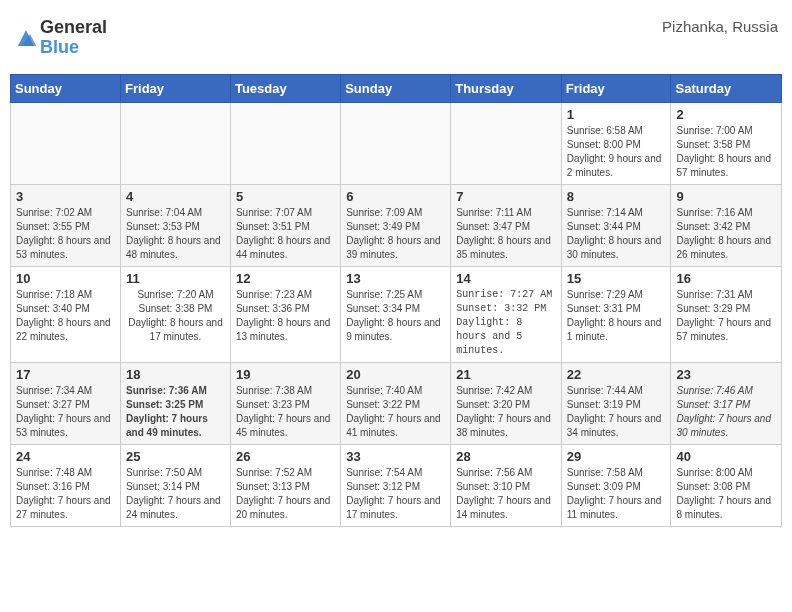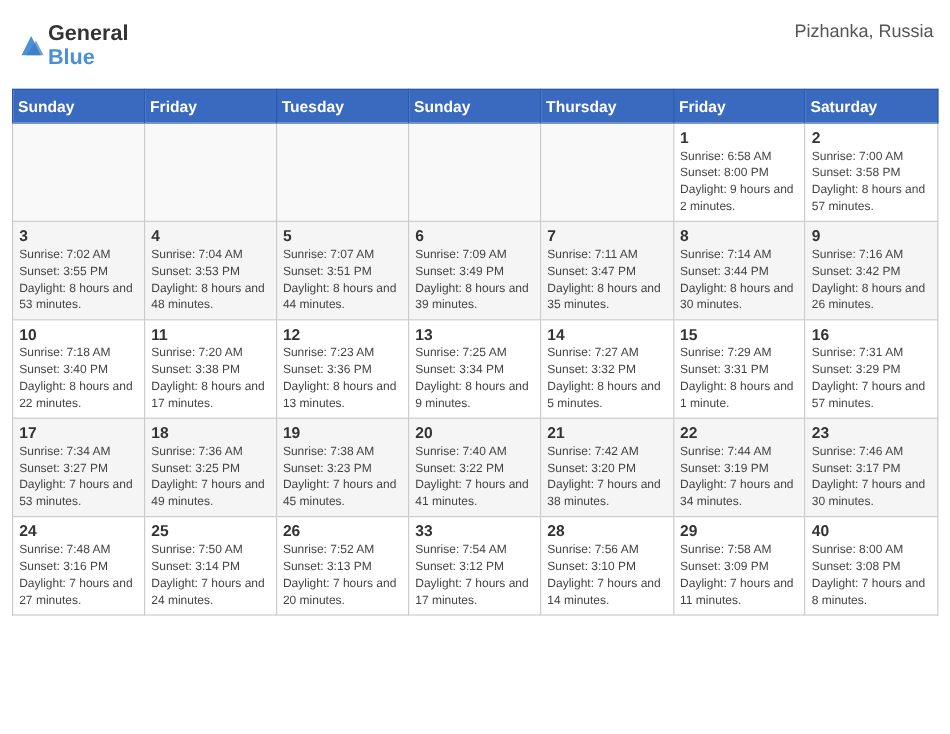--- a/index.html
+++ b/index.html
@@ -194,39 +194,39 @@
       </tr>
       <tr>
         <td>
           <span class="day-num">10</span>
           <div class="day-info" style="white-space: pre-line;">Sunrise: 7:18 AM
 Sunset: 3:40 PM
 Daylight: 8 hours and 22 minutes.</div>
         </td>
         <td>
           <span class="day-num">11</span>
-          <div class="day-info" style="white-space: pre-line;">Sunrise: 7:20 AM
+          <div class="day-info" style="white-space: pre-line; text-align: center;">Sunrise: 7:20 AM
 Sunset: 3:38 PM
 Daylight: 8 hours and 17 minutes.</div>
         </td>
         <td>
           <span class="day-num">12</span>
           <div class="day-info" style="white-space: pre-line;">Sunrise: 7:23 AM
 Sunset: 3:36 PM
 Daylight: 8 hours and 13 minutes.</div>
         </td>
         <td>
           <span class="day-num">13</span>
           <div class="day-info" style="white-space: pre-line;">Sunrise: 7:25 AM
 Sunset: 3:34 PM
 Daylight: 8 hours and 9 minutes.</div>
         </td>
         <td>
           <span class="day-num">14</span>
-          <div class="day-info" style="white-space: pre-line;">Sunrise: 7:27 AM
+          <div class="day-info" style="white-space: pre-line; font-family: Liberation Mono, monospace;">Sunrise: 7:27 AM
 Sunset: 3:32 PM
 Daylight: 8 hours and 5 minutes.</div>
         </td>
         <td>
           <span class="day-num">15</span>
           <div class="day-info" style="white-space: pre-line;">Sunrise: 7:29 AM
 Sunset: 3:31 PM
 Daylight: 8 hours and 1 minute.</div>
         </td>
         <td>
@@ -238,21 +238,21 @@
       </tr>
       <tr>
         <td class="shaded">
           <span class="day-num">17</span>
           <div class="day-info" style="white-space: pre-line;">Sunrise: 7:34 AM
 Sunset: 3:27 PM
 Daylight: 7 hours and 53 minutes.</div>
         </td>
         <td class="shaded">
           <span class="day-num">18</span>
-          <div class="day-info" style="white-space: pre-line;">Sunrise: 7:36 AM
+          <div class="day-info" style="white-space: pre-line; font-weight: bold;">Sunrise: 7:36 AM
 Sunset: 3:25 PM
 Daylight: 7 hours and 49 minutes.</div>
         </td>
         <td class="shaded">
           <span class="day-num">19</span>
           <div class="day-info" style="white-space: pre-line;">Sunrise: 7:38 AM
 Sunset: 3:23 PM
 Daylight: 7 hours and 45 minutes.</div>
         </td>
         <td class="shaded">
@@ -268,21 +268,21 @@
 Daylight: 7 hours and 38 minutes.</div>
         </td>
         <td class="shaded">
           <span class="day-num">22</span>
           <div class="day-info" style="white-space: pre-line;">Sunrise: 7:44 AM
 Sunset: 3:19 PM
 Daylight: 7 hours and 34 minutes.</div>
         </td>
         <td class="shaded">
           <span class="day-num">23</span>
-          <div class="day-info" style="white-space: pre-line;">Sunrise: 7:46 AM
+          <div class="day-info" style="white-space: pre-line; font-style: italic;">Sunrise: 7:46 AM
 Sunset: 3:17 PM
 Daylight: 7 hours and 30 minutes.</div>
         </td>
       </tr>
       <tr>
         <td>
           <span class="day-num">24</span>
           <div class="day-info" style="white-space: pre-line;">Sunrise: 7:48 AM
 Sunset: 3:16 PM
 Daylight: 7 hours and 27 minutes.</div>

